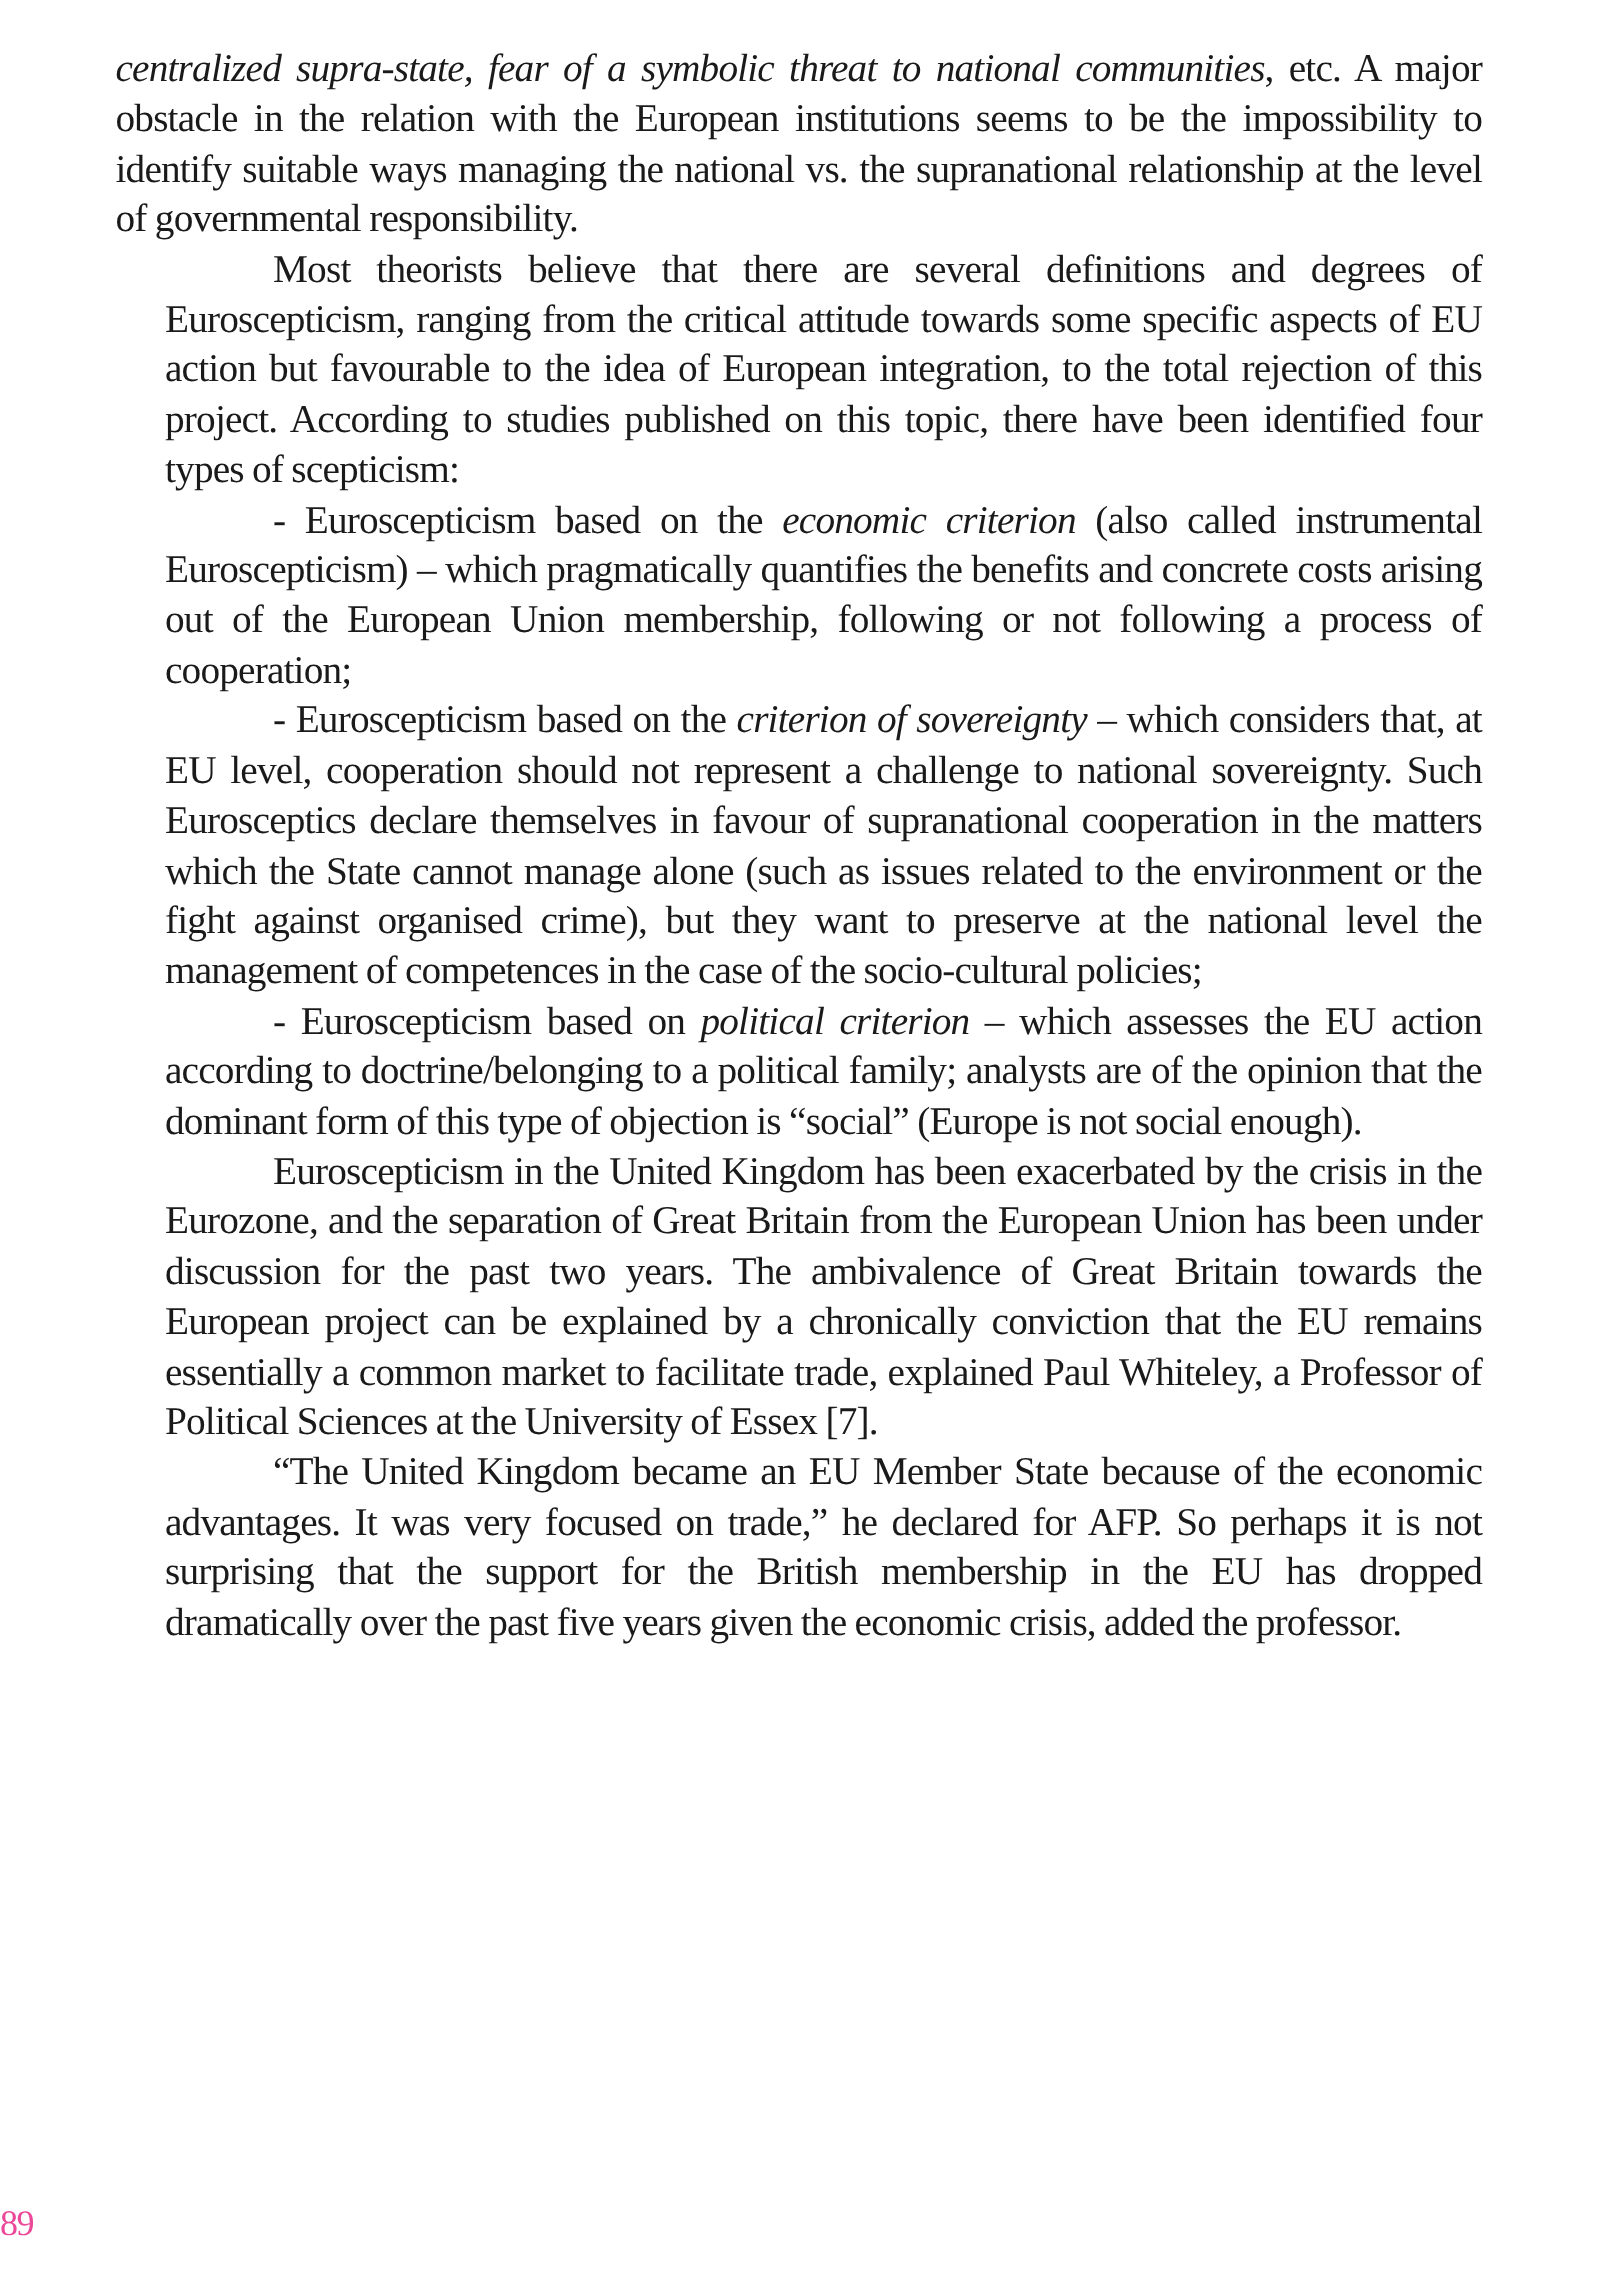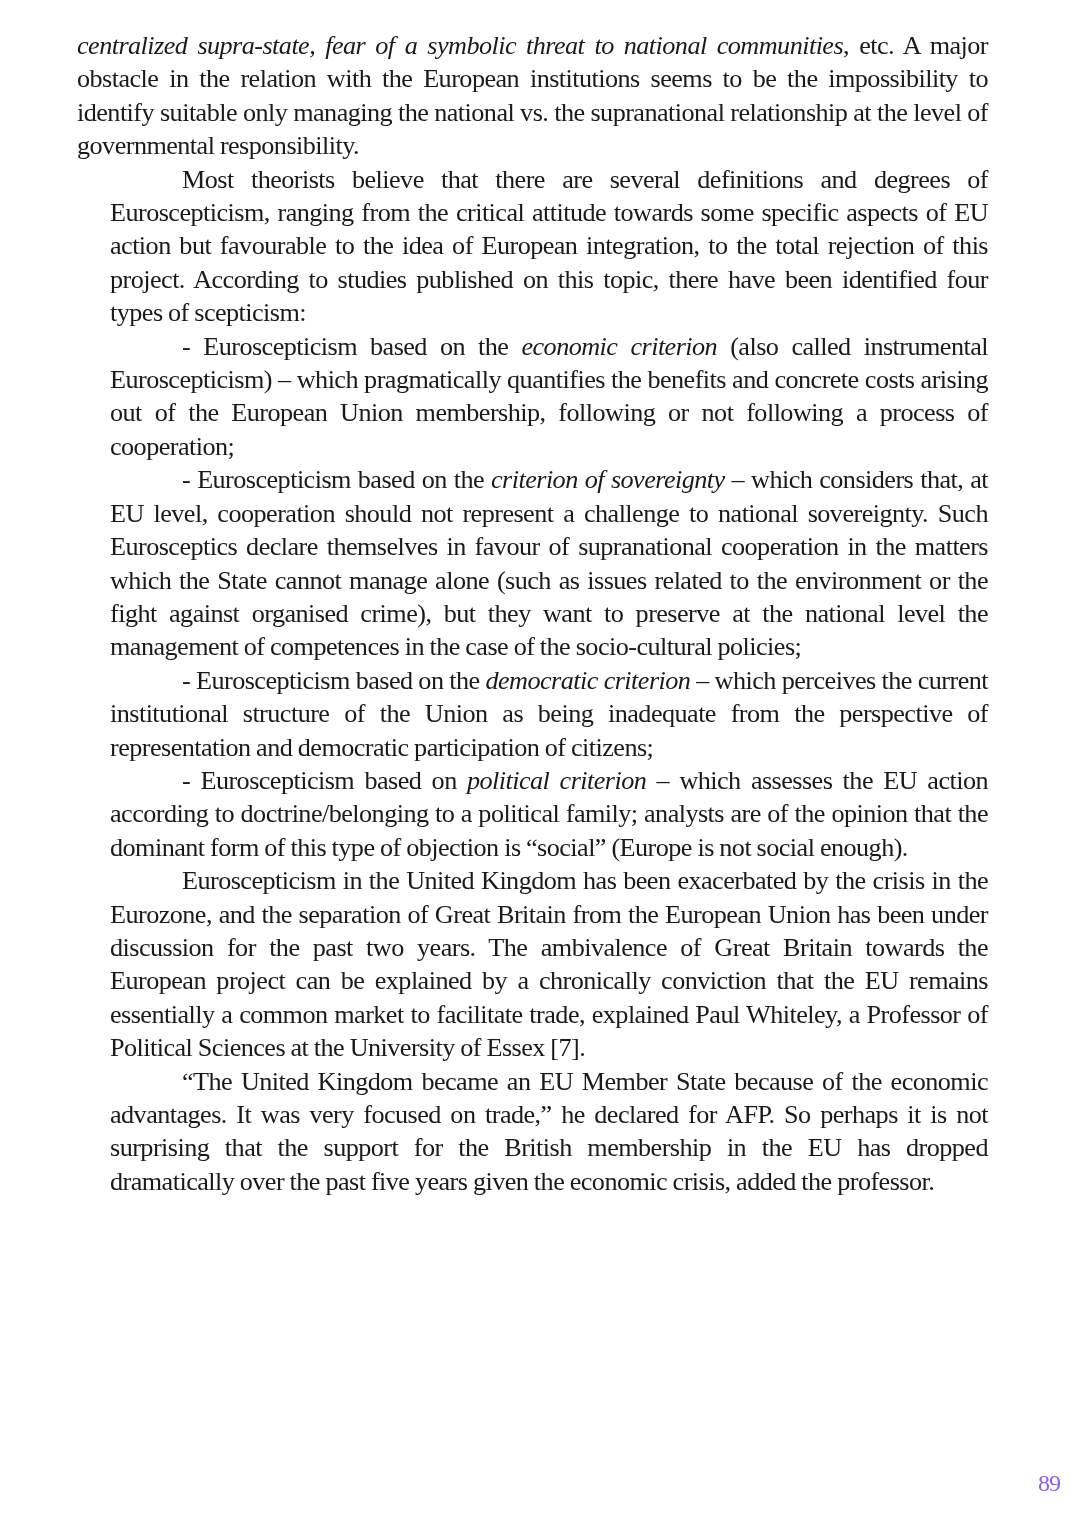--- a/index.html
+++ b/index.html
@@ -7,32 +7,31 @@
   .page {
     position: absolute; left: 77px; top: 29px; width: 911px;
     font-family: "Liberation Serif", "DejaVu Serif", serif;
     font-size: 26.2px; line-height: 33.4px; color: #1a1a1a;
     letter-spacing: -0.55px; word-spacing: -0.5px;
   }
   .page p { margin: 0; text-align: justify; text-align-last: left; }
   .page p.indent { text-indent: 72px; margin-left: 33px; }
   .page em { font-style: italic; font-family: Liberation Serif, serif; }
   .page-number {
-    position: absolute; top: 1470px; left: 0; width: 1060px; text-align: right;
-    font-family: "Liberation Serif", "DejaVu Serif", serif; font-size: 24px; color: #8b5cf6;
+    position: absolute; top: 1470px; left: 0; width: 1060px; text-align: left;
+    font-family: "Liberation Serif", "DejaVu Serif", serif; font-size: 24px; color: #ec4899;
     letter-spacing: -1px;
   }
 </style>
 </head>
 <body>
 
 <div class="page">
-  <p><em>centralized supra-state, fear of a symbolic threat to national communities</em><span>, etc. A major obstacle in the relation with the European institutions seems to be the impossibility to identify suitable only managing the national vs. the supranational relationship at the level of governmental responsibility.</span></p>
+  <p><em>centralized supra-state, fear of a symbolic threat to national communities</em><span>, etc. A major obstacle in the relation with the European institutions seems to be the impossibility to identify suitable ways managing the national vs. the supranational relationship at the level of governmental responsibility.</span></p>
   <p class="indent">Most theorists believe that there are several definitions and degrees of Euroscepticism, ranging from the critical attitude towards some specific aspects of EU action but favourable to the idea of European integration, to the total rejection of this project. According to studies published on this topic, there have been identified four types of scepticism:</p>
   <p class="indent"><span>- Euroscepticism  based on the </span><em>economic criterion</em><span> (also called instrumental Euroscepticism) – which pragmatically quantifies the benefits and concrete costs arising out of the European Union membership, following or not following a process of cooperation;</span></p>
   <p class="indent"><span>- Euroscepticism based on the </span><em>criterion of sovereignty</em><span> – which considers that, at EU level, cooperation should not represent a challenge to national sovereignty. Such Eurosceptics declare themselves in favour of supranational cooperation in the matters which the State cannot manage alone (such as issues related to the environment or the fight against organised crime), but they want to preserve at the national level the management of competences in the case of the socio-cultural policies;</span></p>
-  <p class="indent"><span>- Euroscepticism based on the </span><em>democratic criterion</em><span> – which perceives the current institutional structure of the Union as being inadequate from the perspective of representation and democratic participation of citizens;</span></p>
   <p class="indent"><span>- Euroscepticism based on </span><em>political criterion</em><span> – which assesses the EU action according to doctrine/belonging to a political family; analysts are of the opinion that the dominant form of this type of objection is “social” (Europe is not social enough).</span></p>
   <p class="indent">Euroscepticism in the United Kingdom has been exacerbated by the crisis in the Eurozone, and the separation of Great Britain from the European Union has been under discussion for the past two years. The ambivalence of Great Britain towards the European project can be explained by a chronically conviction that the EU remains essentially a common market to facilitate trade, explained Paul Whiteley, a Professor of Political Sciences at the University of Essex [7].</p>
   <p class="indent">“The United Kingdom became an EU Member State because of the economic advantages. It was very focused on trade,” he declared for AFP. So perhaps it is not surprising that the support for the British membership in the EU has dropped dramatically over the past five years given the economic crisis, added the professor.</p>
 </div>
 
 <div class="page-number">89</div>
 
 </body></html>

